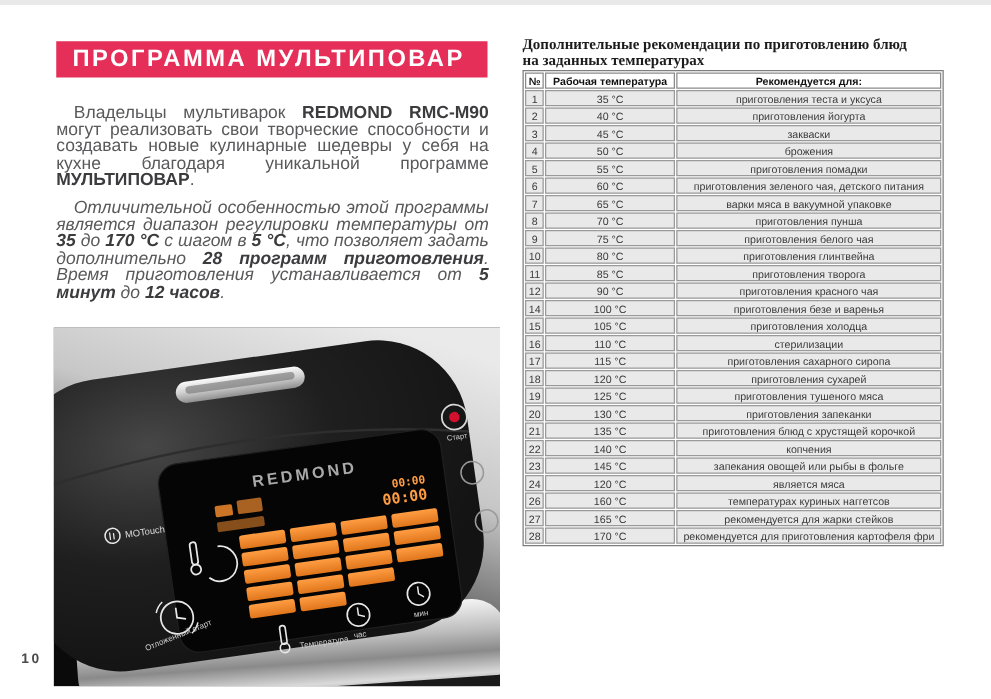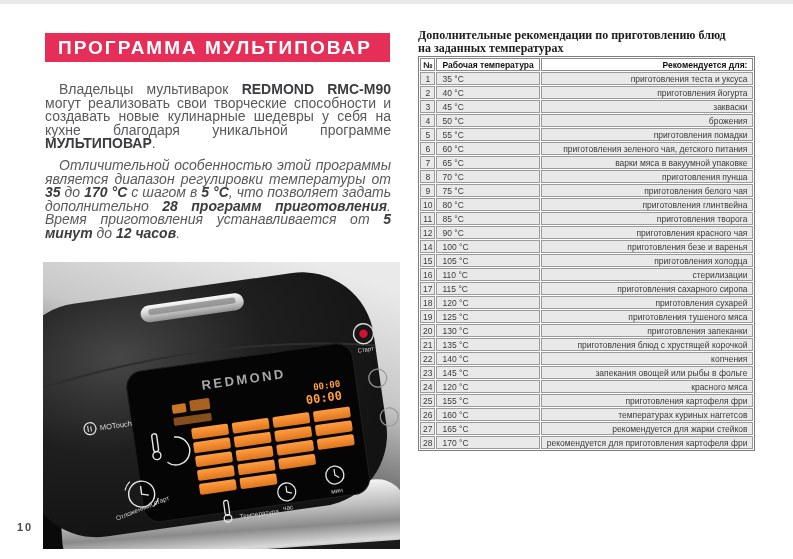--- a/index.html
+++ b/index.html
@@ -44,22 +44,22 @@
   table.temps th{
     background:#ffffff;border:1px solid #8a8a8a;font-size:8.5px;color:#111;
     height:13px;padding:0 5px;text-align:left;font-weight:bold;white-space:nowrap;
   }
   table.temps td{
     background:#e9e9e9;border:1px solid #9a9a9a;font-size:8.5px;color:#3a3a3a;
     height:13px;padding:0 5px;white-space:nowrap;overflow:hidden;
   }
   table.temps th.c0,table.temps td.c0{width:30px;text-align:center;padding:0 2px;}
   table.temps th.c1{width:100px;text-align:center;}
-  table.temps td.c1{width:100px;}
-  table.temps th.c2,table.temps td.c2{text-align:right;}
+  table.temps td.c1{width:100px;text-align:center;}
+  table.temps th.c2,table.temps td.c2{text-align:center;}
 </style>
 </head>
 <body>
 
 <div class="page">
 
   <div class="banner">ПРОГРАММА МУЛЬТИПОВАР</div>
 
   <div class="para p1"><span>Владельцы мультиварок </span><span class="b">REDMOND RMC-M90</span><span> могут реализовать свои творческие способности и создавать новые кулинарные шедевры у себя на кухне благодаря уникальной программе </span><span class="b">МУЛЬТИПОВАР</span><span>.</span></div>
   <div class="para p2"><span>Отличительной особенностью этой программы является диапазон регулировки температуры от </span><span class="b">35</span><span> до </span><span class="b">170 °C</span><span> с шагом в </span><span class="b">5 °C</span><span>, что позволяет задать дополнительно </span><span class="b">28 программ приготовления</span><span>. Время приготовления устанавливается от </span><span class="b">5 минут</span><span> до </span><span class="b">12 часов</span><span>.</span></div>
@@ -321,26 +321,21 @@
             <td class="c2">копчения</td>
           </tr>
           <tr>
             <td class="c0">23</td>
             <td class="c1">145 °C</td>
             <td class="c2">запекания овощей или рыбы в фольге</td>
           </tr>
           <tr>
             <td class="c0">24</td>
             <td class="c1">120 °C</td>
-            <td class="c2">красного мяса</td>
-          </tr>
-          <tr>
-            <td class="c0">25</td>
-            <td class="c1">155 °C</td>
-            <td class="c2">приготовления картофеля фри</td>
+            <td class="c2">является мяса</td>
           </tr>
           <tr>
             <td class="c0">26</td>
             <td class="c1">160 °C</td>
             <td class="c2">температурах куриных наггетсов</td>
           </tr>
           <tr>
             <td class="c0">27</td>
             <td class="c1">165 °C</td>
             <td class="c2">рекомендуется для жарки стейков</td>

